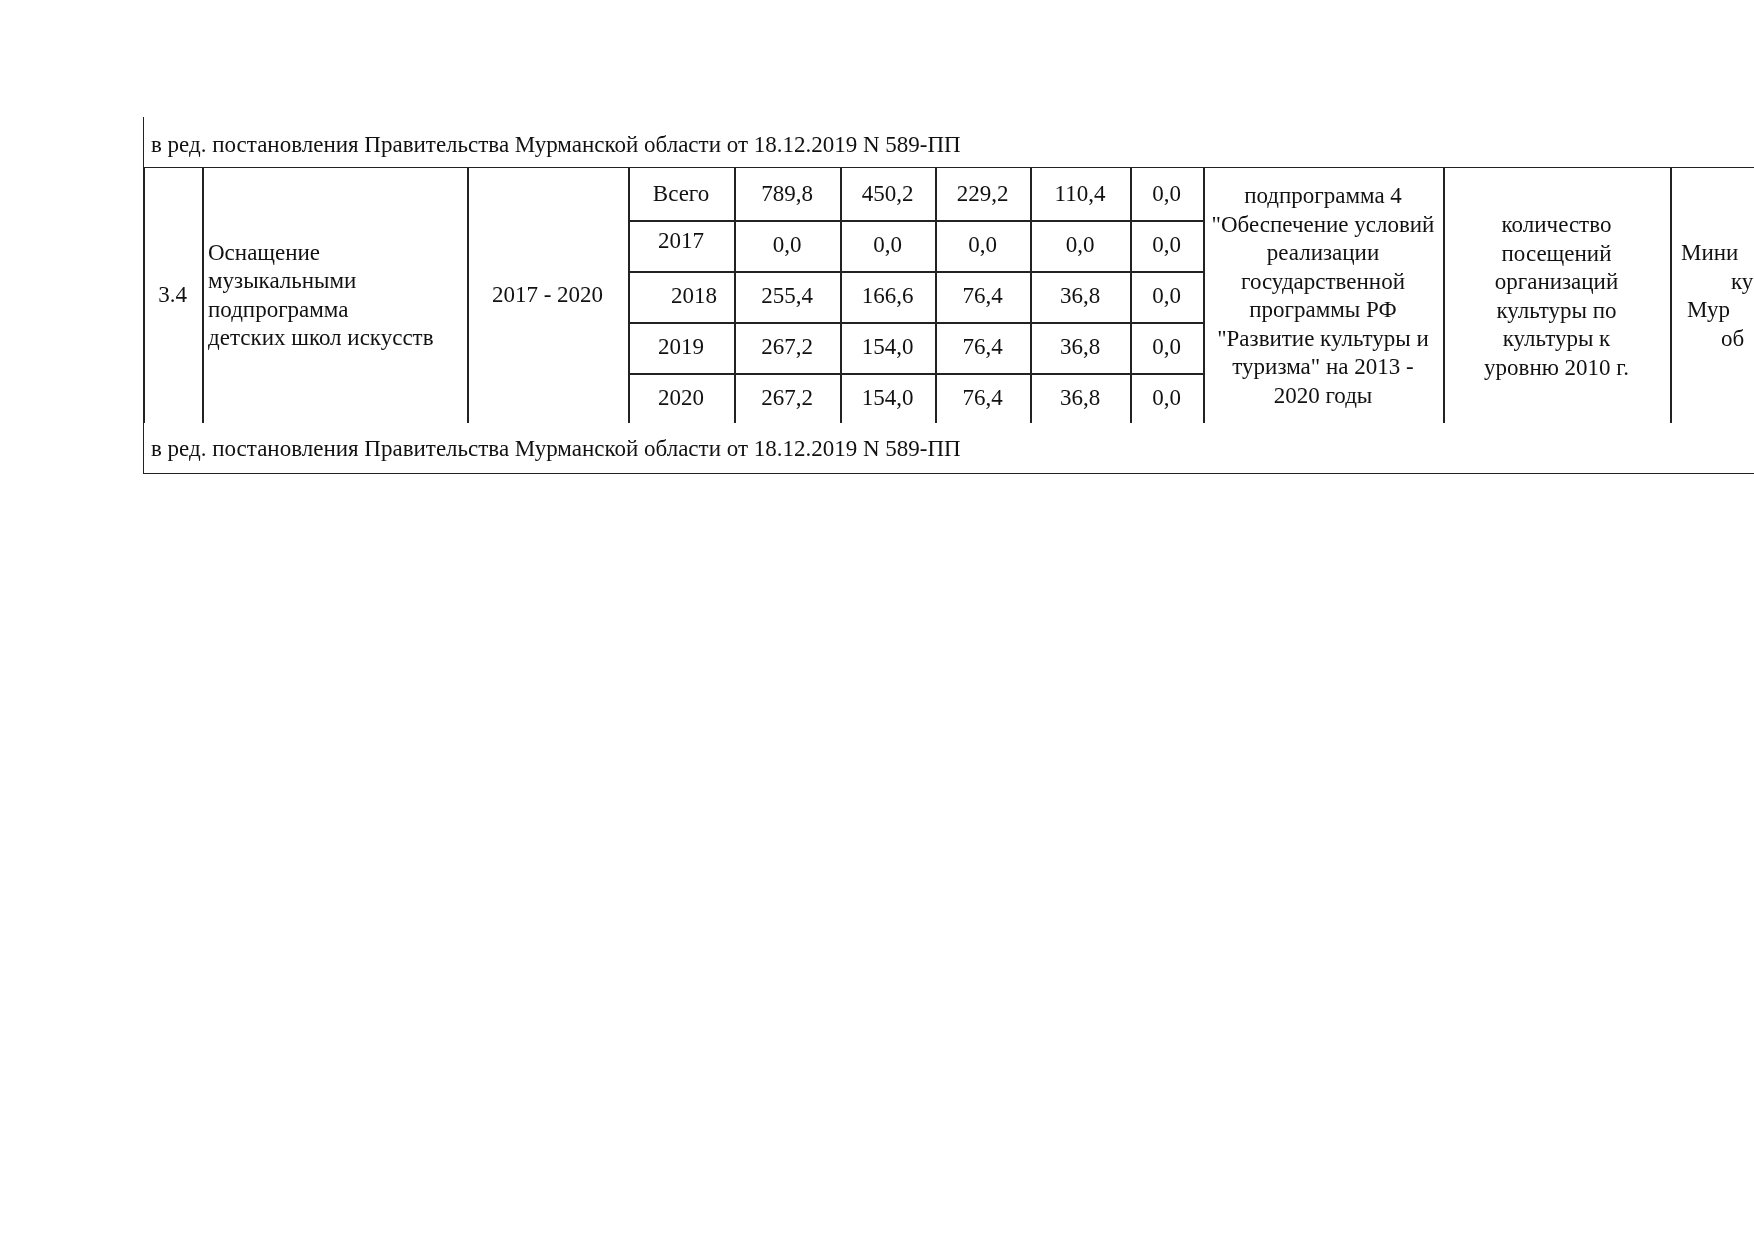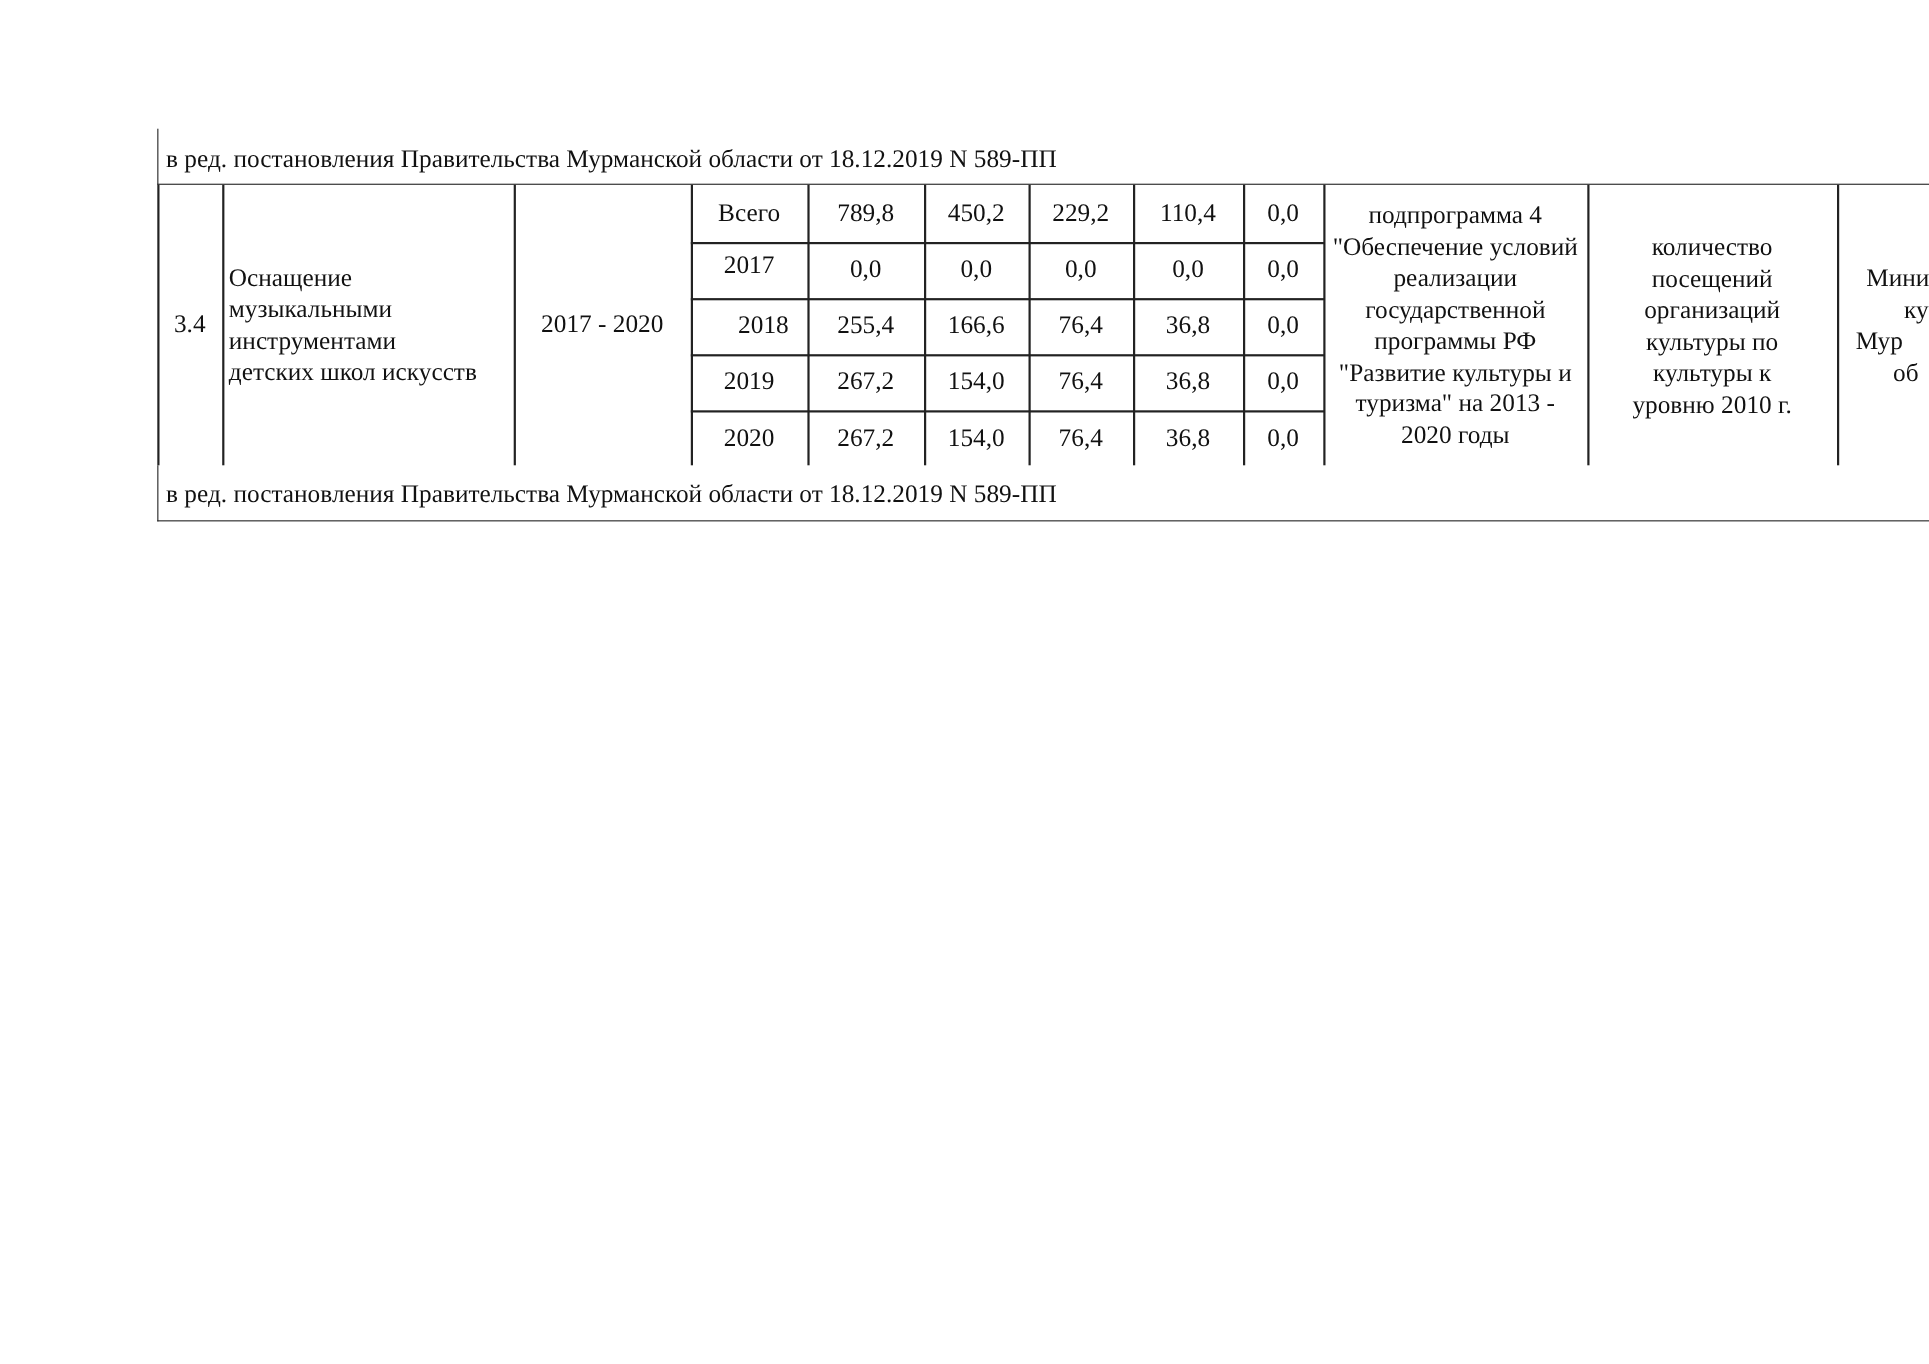--- a/index.html
+++ b/index.html
@@ -113,21 +113,21 @@
     <div class="hline" style="top:373px;"></div>
 
     <div class="cell" style="left:143px; top:168px; width:59px; height:255px;">
       <span>3.4</span>
     </div>
 
     <div class="cell left-align" style="left:202px; top:168px; width:265px; height:255px;">
       <div>
         <div>Оснащение</div>
         <div>музыкальными</div>
-        <div>инструментами</div>
+        <div>подпрограмма</div>
         <div>детских школ искусств</div>
       </div>
     </div>
 
     <div class="cell" style="left:467px; top:168px; width:161px; height:255px;">
       <span>2017 - 2020</span>
     </div>
 
     <div class="cell" style="left:628px; top:168px; width:106px; height:52px;">
         <span>Всего</span>
@@ -243,21 +243,21 @@
         <div>посещений</div>
         <div>организаций</div>
         <div>культуры по</div>
         <div>культуры к</div>
         <div>уровню 2010 г.</div>
       </div>
     </div>
 
     <div class="cell" style="left:1671px; top:168px; width:83px; height:255px; align-items:flex-start; padding-top:71px; justify-content:flex-start;">
       <div style="white-space:nowrap; position:relative; width:83px;">
-        <div style="text-align:right; padding-left:10px;">Мини</div>
+        <div style="text-align:left; padding-left:10px;">Мини</div>
         <div style="text-align:left; padding-left:60px;">ку</div>
         <div style="text-align:left; padding-left:16px;">Мур</div>
         <div style="text-align:left; padding-left:50px;">об</div>
       </div>
     </div>
   </div>
 
   <div class="note-bottom">
     <span>в ред. постановления Правительства Мурманской области от 18.12.2019 N 589-ПП</span>
   </div>

